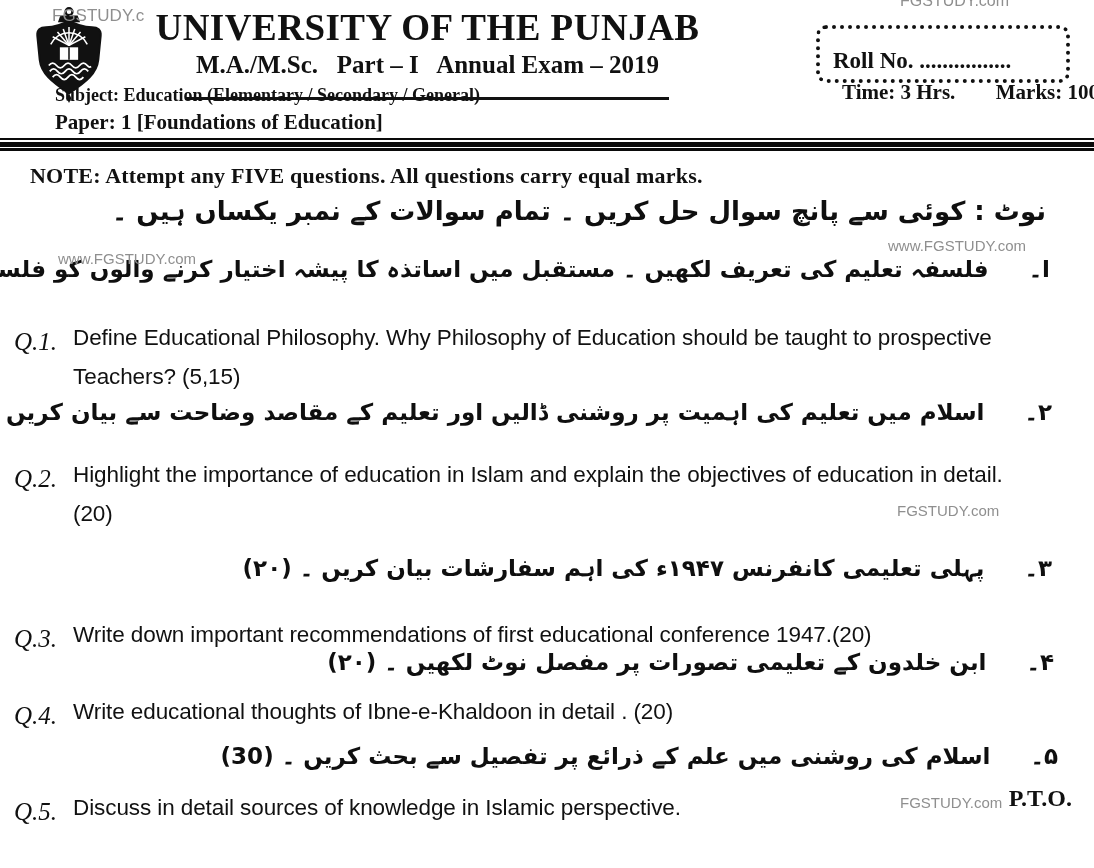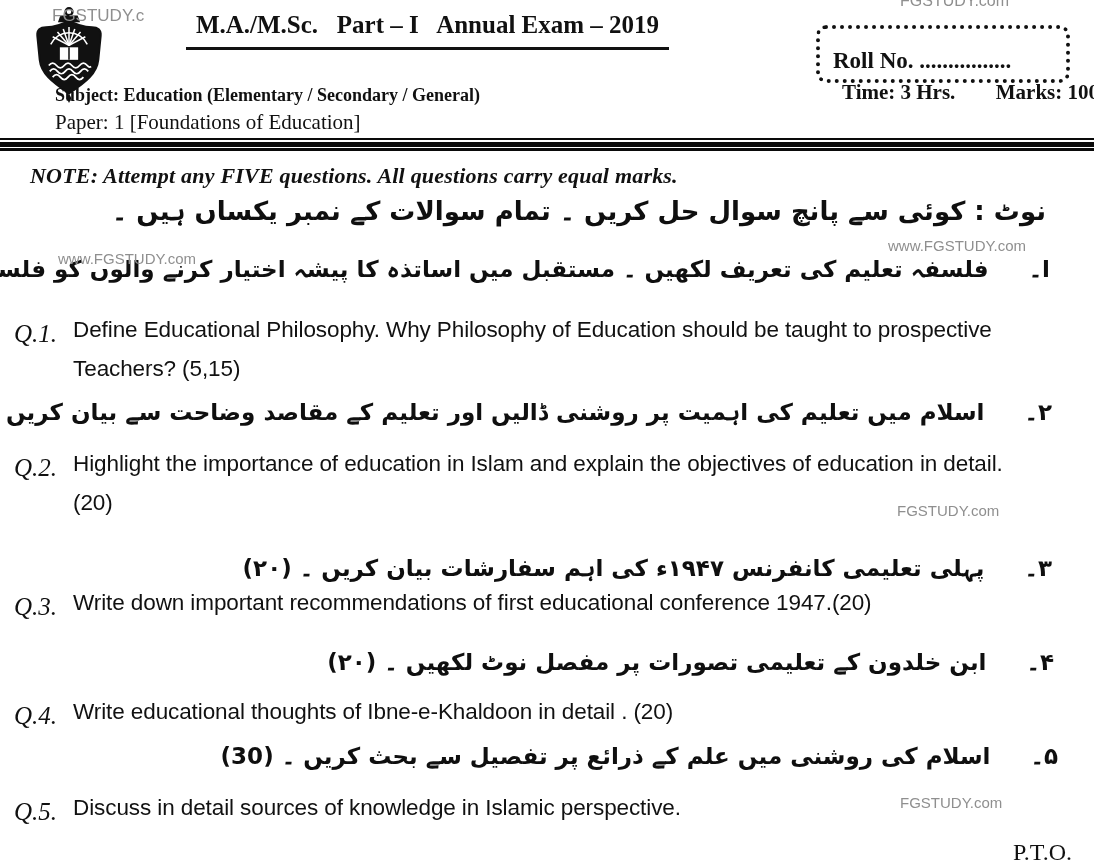--- a/index.html
+++ b/index.html
@@ -5,60 +5,60 @@
   html,body{margin:0;padding:0;background:#e8e8e8;}
   .page{
     position:relative; width:1094px; height:868px; background:#ffffff;
     overflow:hidden; font-family:"Liberation Serif", serif; color:#111;
   }
   
   .logo{position:absolute; left:20px; top:5px; width:98px; height:100px;}
   .title-block{position:absolute; left:135px; top:8px; width:585px; text-align:center;}
   .uni-title{font-size:37px; font-weight:bold; letter-spacing:.5px; line-height:40px; white-space:nowrap;}
   .exam-line{display:inline-block; font-size:25px; font-weight:bold; white-space:pre;
-             border-bottom:3px solid #111; padding:0 10px 8px; margin-top:3px;}
+             border-bottom:3px solid #111; padding:0 10px 18px; margin-top:3px;}
   .subject-line{position:absolute; left:55px; top:85px; font-size:18px; font-weight:bold; white-space:nowrap;}
-  .paper-line{position:absolute; left:55px; top:110px; font-size:21px; font-weight:normal; white-space:nowrap;text-align:right;}
+  .paper-line{position:absolute; left:55px; top:110px; font-size:21px; font-weight:bold; white-space:nowrap;text-align:right;}
   .roll-box{position:absolute; left:816px; top:25px; width:254px; height:58px;
             border:4px dotted #111; border-radius:10px; box-sizing:border-box;
             display:flex; align-items:flex-end; padding:0 0 5px 13px;}
   .roll-label{font-size:23px; font-weight:bold; white-space:nowrap;}
   .time-marks{position:absolute; left:842px; top:80px; width:257px; display:flex;
               justify-content:space-between; font-size:21px; font-weight:bold;}
   .rule{position:absolute; left:0; top:138px; width:1094px; height:14px;
         background:linear-gradient(to bottom,#0a0a0a 0 2px,#fff 2px 4px,#0a0a0a 4px 9px,#fff 9px 10px,#0a0a0a 10px 13px,#fff 13px 14px);}
   
   .note-en{position:absolute; left:30px; top:163px; font-size:22px; font-weight:bold;
-           font-style:italic; white-space:nowrap; letter-spacing:.2px;}
+           white-space:nowrap; letter-spacing:.2px;}
   
   .urdu{font-family:"DejaVu Sans", sans-serif; direction:rtl; font-weight:bold; color:#0f0f0f;}
   .urdu-note{position:absolute; right:48px; top:196px; font-size:26px; white-space:nowrap;}
   .urdu-row{position:absolute; display:flex; direction:rtl; align-items:flex-start; gap:40px; white-space:nowrap;}
   .urdu-row .u-num{font-size:23px;}
   .urdu-row .u-text{font-size:23px;}
   .u1{top:256px; right:44px;}
   .u2{top:399px; right:42px;}
   .u3{top:555px; right:42px;}
   .u4{top:649px; right:40px;}
   .u5{top:743px; right:36px;}
   
   .q-row{position:absolute; left:14px; display:flex; gap:16px; align-items:flex-start;}
   .q-label{font-style:italic; font-size:25px; line-height:47px; white-space:nowrap;}
   .q-text{font-family:"Liberation Sans", sans-serif; font-weight:normal; font-size:22.5px;
           line-height:39px; width:958px; letter-spacing:-.1px;}
-  .q1{top:310px;} .q2{top:444px;} .q3{top:583px;} .q4{top:692px;} .q5{top:788px;}
+  .q1{top:318px;} .q2{top:455px;} .q3{top:615px;} .q4{top:692px;} .q5{top:788px;}
   
   .wm{position:absolute; color:#8f8f8f; font-family:"Liberation Sans", sans-serif; white-space:nowrap;}
   .wm-tl{left:52px; top:6px; font-size:17px;}
   .wm-tr{left:900px; top:-8px; font-size:16px;}
   .wm-ml{left:58px; top:250px; font-size:15px;}
   .wm-mr{left:888px; top:237px; font-size:15px;}
   .wm-q2{left:897px; top:502px; font-size:15px;}
   .wm-q5{left:900px; top:794px; font-size:15px;}
-  .pto{position:absolute; right:22px; top:839px; font-size:24px; font-weight:normal;}
+  .pto{position:absolute; right:22px; top:785px; font-size:24px; font-weight:bold;}
 </style>
 </head>
 <body>
 
 <div class="page">
 
   <div class="logo">
     <svg viewBox="0 0 100 104" width="98" height="100" xmlns="http://www.w3.org/2000/svg">
       <circle cx="50" cy="7" r="3.6" fill="#fff" stroke="#111" stroke-width="2.4"></circle>
       <path d="M41,11 L59,11 L61.5,18 L38.5,18 Z" fill="#111"></path>
@@ -78,20 +78,21 @@
       <g stroke="#fff" stroke-width="1.8" fill="none">
         <path d="M29,63 q4,-5 8,0 q4,5 8,0 q4,-5 8,0 q4,5 8,0 q4,-5 8,0 q2,2.5 4,1"></path>
         <path d="M30,69 q4,-5 8,0 q4,5 8,0 q4,-5 8,0 q4,5 8,0 q4,-5 8,0"></path>
         <path d="M33,75 q4,-5 8,0 q4,5 8,0 q4,-5 8,0 q4,5 8,0"></path>
       </g>
       <path d="M50,92 L52.5,97 L50,102 L47.5,97 Z" fill="#111"></path>
     </svg>
   </div>
 
   <div class="title-block">
+    <div class="uni-title">UNIVERSITY OF THE PUNJAB</div>
     <div class="exam-line">M.A./M.Sc.   Part – I   Annual Exam – 2019</div>
   </div>
   <div class="subject-line">Subject: Education (Elementary / Secondary / General)</div>
   <div class="paper-line">Paper: 1 [Foundations of Education]</div>
 
   <div class="roll-box">
     <span class="roll-label">Roll No. ................</span>
   </div>
   <div class="time-marks">
     <span>Time: 3 Hrs.</span>

